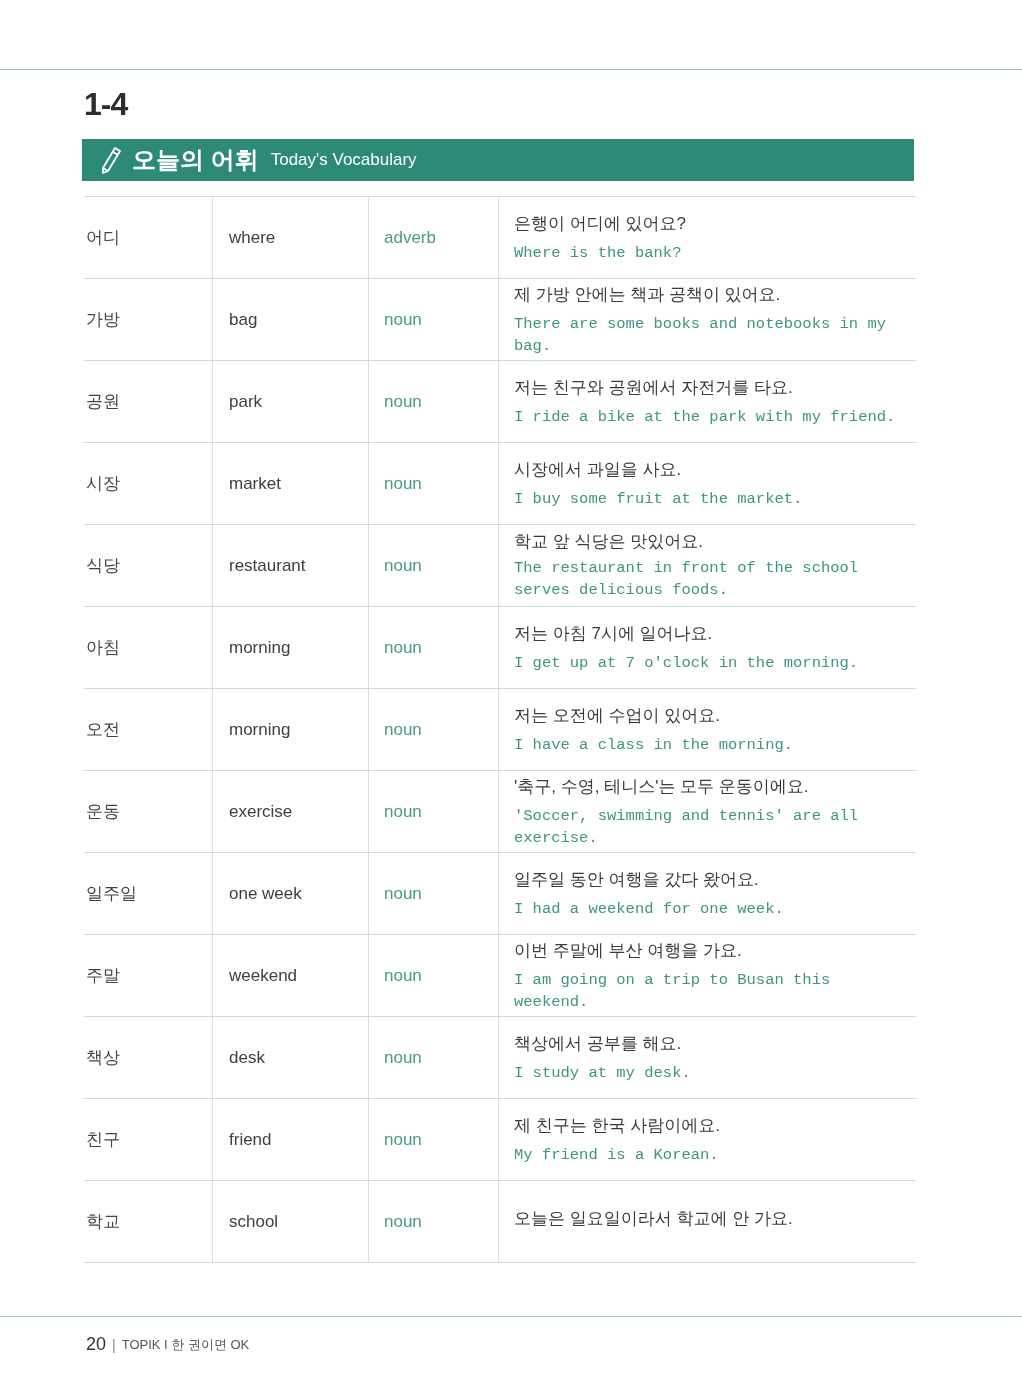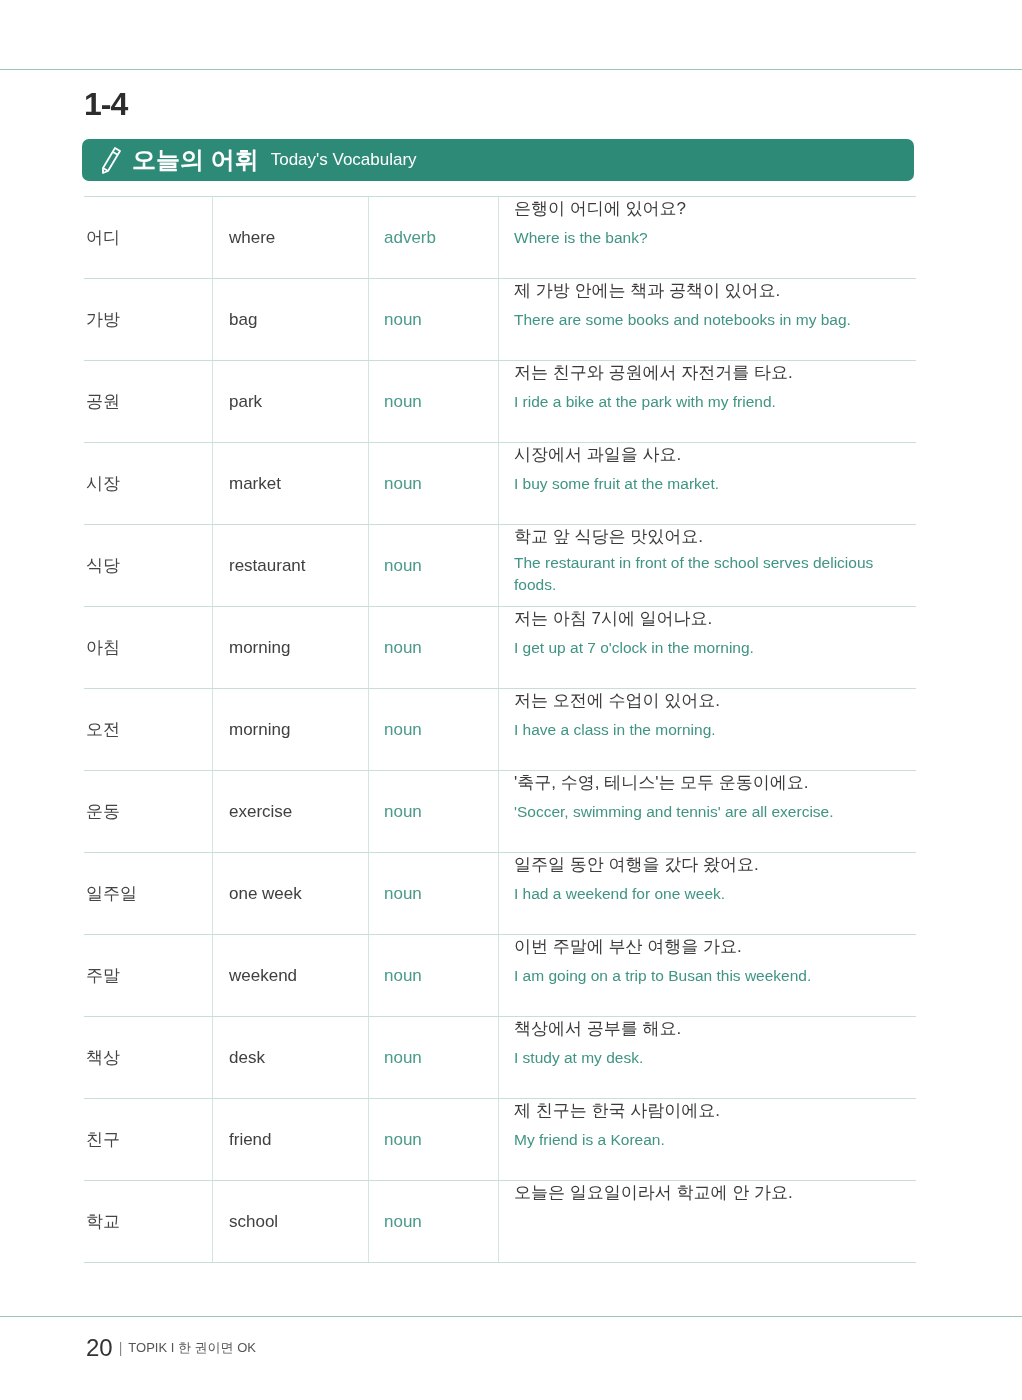--- a/index.html
+++ b/index.html
@@ -1,36 +1,36 @@
 <!DOCTYPE html>
 <html><head>
 <meta charset="utf-8">
 <style>
   html, body { margin:0; padding:0; }
   body { width:1022px; height:1400px; background:#fff; position:relative; overflow:hidden;
          font-family:"Liberation Sans", "DejaVu Sans", sans-serif; color:#3a3a3a; }
   .top-rule { position:absolute; left:0; top:69px; width:1022px; height:1px; background:#9cc5bd; }
   .lesson-num { position:absolute; left:84px; top:86px; font-size:32px; font-weight:bold; color:#2d2d2d; letter-spacing:-1px; }
-  .banner { position:absolute; left:82px; top:139px; width:832px; height:42px; background:#2d8a77; display:flex; align-items:center; color:#fff;border-radius:7px; }
+  .banner { position:absolute; left:82px; top:139px; width:832px; height:42px; background:#2d8a77; display:flex; align-items:center; color:#fff; }
   .banner .pencil { width:26px; height:30px; margin-left:16px; margin-right:8px; }
   .banner .ko { font-size:24px; font-weight:bold; margin-right:12px; }
   .banner .en { font-size:17px; }
   .vocab { position:absolute; left:84px; top:196px; width:832px; }
   .row { display:flex; height:81px; border-top:1.5px solid #c9ddd9; }
   .row:last-child { border-bottom:1.5px solid #c9ddd9; }
   .cell { display:flex; align-items:center; font-size:17px; }
   .c-ko { width:128px; color:#444; padding-left:2px; box-sizing:border-box; }
   .c-en { width:156px; color:#404040; padding-left:16px; box-sizing:border-box; border-left:1px solid #d6e4e1; }
   .c-pos { width:130px; color:#4a9a8a; padding-left:15px; box-sizing:border-box; border-left:1px solid #d6e4e1; }
-  .c-ex { flex:1; flex-direction:column; align-items:flex-start; padding-left:15px; padding-right:10px; box-sizing:border-box; border-left:1px solid #d6e4e1; }
+  .c-ex { flex:1; flex-direction:column; align-items:flex-start; justify-content:center; padding-left:15px; padding-right:10px; box-sizing:border-box; border-left:1px solid #d6e4e1; }
   .ex-ko { font-size:17px; color:#3a3a3a; margin-bottom:7px; }
-  .ex-en { font-size:15.5px; color:#3f9483; line-height:22px; }
+  .ex-en { font-size:15.5px; color:#3f9483; line-height:22px;font-family:Liberation Mono, monospace; }
   .bottom-rule { position:absolute; left:0; top:1316px; width:1022px; height:1px; background:#9cc5bd; }
   .footer { position:absolute; left:86px; top:1334px; display:flex; align-items:center; color:#555; }
-  .footer .pnum { font-size:24px; color:#333; }
+  .footer .pnum { font-size:18px; color:#333; }
   .footer .sep { margin:0 6px; color:#888; font-size:14px; }
   .footer .book { font-size:13px; }
 </style>
 </head>
 <body>
 
 <div class="top-rule"></div>
 
 <div class="lesson-num">1-4</div>
 

